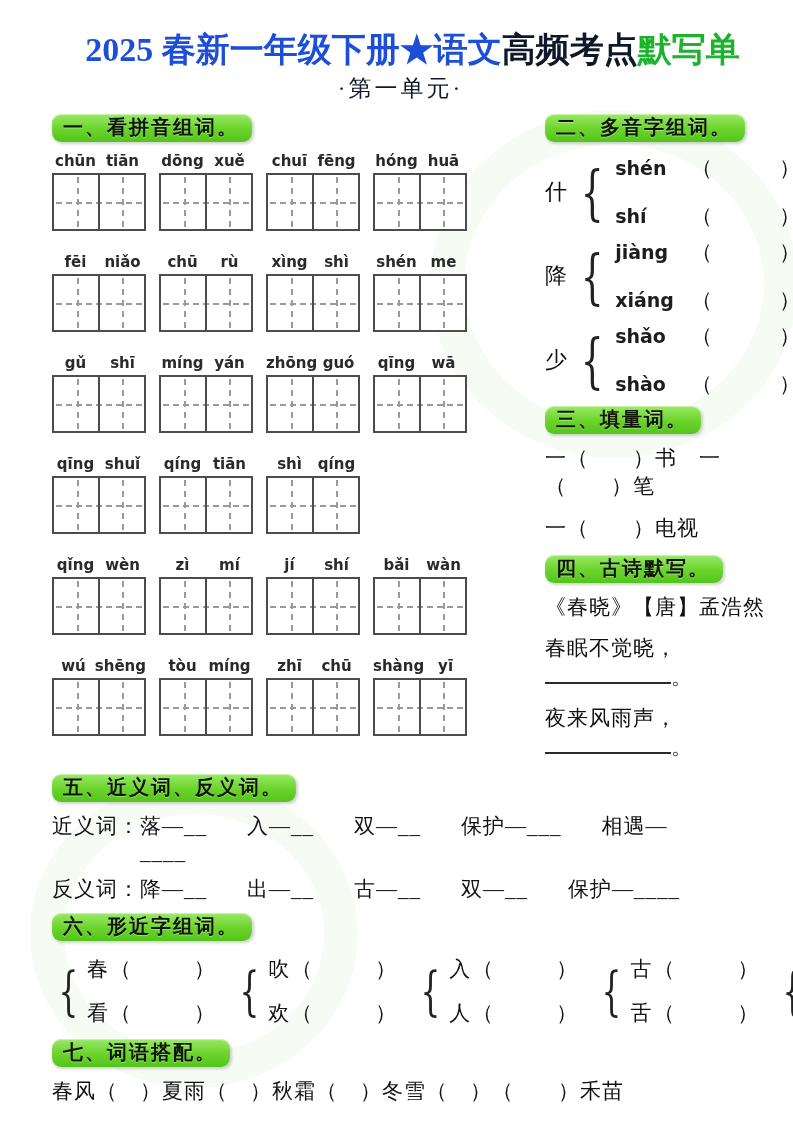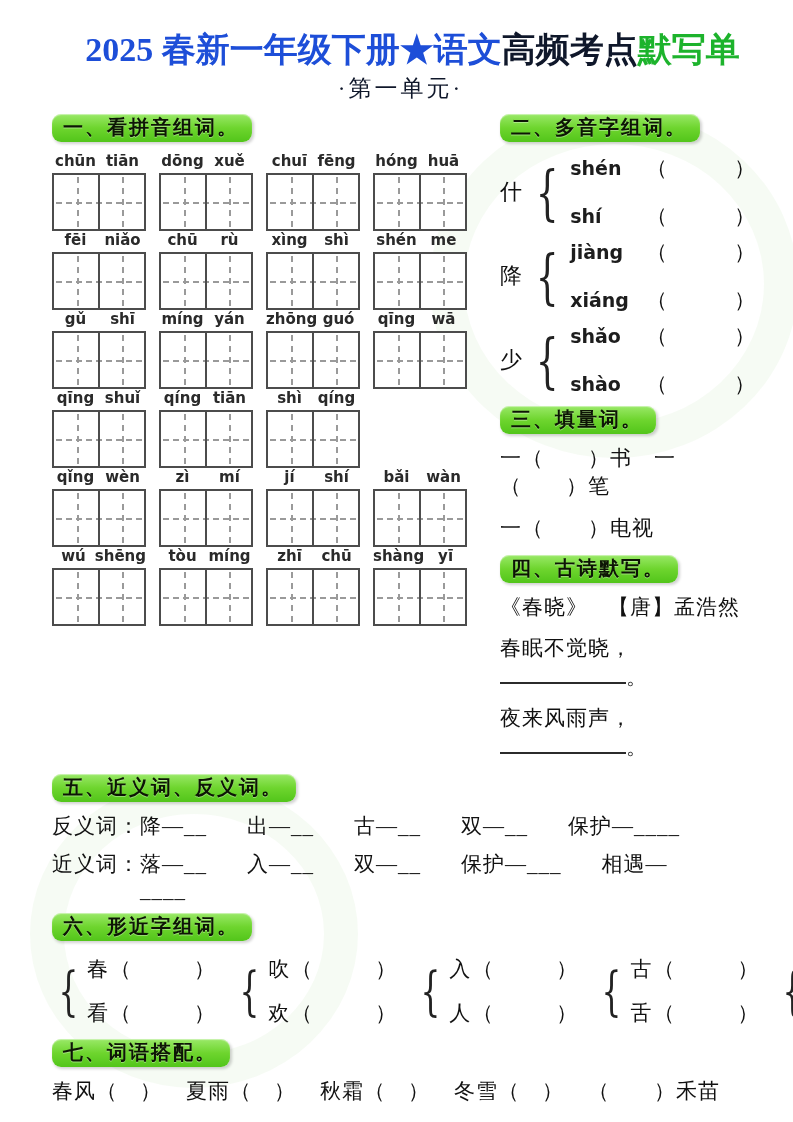--- a/index.html
+++ b/index.html
@@ -23,26 +23,26 @@
   .badge{
     display:inline-block;font-size:20px;font-weight:bold;color:#0d1505;
     padding:3px 13px 5px 11px;border-radius:9px;
     background:linear-gradient(180deg,#9ae968 0%,#6ed52e 50%,#52c51a 100%);
     box-shadow:1.5px 2px 3px rgba(0,0,0,0.18), inset 0 1px 1px rgba(255,255,255,0.5);
     text-shadow:0 1px 0 rgba(255,255,255,0.35);
     letter-spacing:2px;margin-bottom:10px;
   }
   .badge-line{line-height:1;}
 
-  .columns{display:flex;align-items:flex-start;}
+  .columns{display:flex;align-items:flex-start;gap:45px;}
   .col-left{width:434px;flex:none;}
   .col-right{flex:1;padding-left:14px;}
 
   
-  .py-row{display:flex;gap:13px;margin-bottom:0;}
+  .py-row{display:flex;gap:13px;margin-bottom:22px;}
   .py-group{width:94px;flex:none;}
   .py-labels{display:flex;margin-bottom:3px;}
   .py{flex:1;text-align:center;font-family:"DejaVu Sans",sans-serif;font-size:15px;font-weight:600;color:#2a2a2a;}
   .gridbox{position:relative;height:54px;border:2px solid #4c4c4c;background:#fff;}
   .gridbox::after{content:"";position:absolute;top:0;bottom:0;left:50%;margin-left:-1px;border-left:2px solid #4c4c4c;}
   .gridbox::before{content:"";position:absolute;left:2px;right:2px;top:50%;border-top:2px dashed #9a9a9a;}
   .vq{position:absolute;top:2px;bottom:2px;border-left:2px dashed #9a9a9a;}
   .vq1{left:25%;}
   .vq3{left:75%;}
 
@@ -50,37 +50,37 @@
   .mp-group{display:flex;align-items:center;margin:2px 0 8px;}
   .mp-char{font-size:22px;width:28px;flex:none;}
   .brace-icon{font-size:60px;font-weight:300;line-height:1;transform:scaleX(0.6);display:inline-block;color:#222;font-family:"DejaVu Serif",serif;flex:none;}
   .brace-sm{font-size:52px;}
   .mp-readings{display:flex;flex-direction:column;row-gap:20px;margin-left:4px;}
   .mp-line{display:flex;align-items:baseline;font-size:21px;}
   .mp-pinyin{font-family:"DejaVu Sans",sans-serif;font-size:19px;font-weight:600;width:76px;color:#1d1d1d;}
   .mp-paren{letter-spacing:1px;}
 
   .cn-line{font-size:21px;margin-bottom:13px;letter-spacing:1px;line-height:1.35;}
-  .poem-author{margin-left:20px;}
+  .poem-author{margin-left:0;}
   .blank{display:inline-block;width:126px;height:12px;border-bottom:2px solid #2b2b2b;}
 
   
   .syn-row{display:flex;align-items:baseline;font-size:21px;margin:0 0 10px;}
   .syn-label{flex:none;letter-spacing:1px;}
   .syn-item{margin-right:40px;letter-spacing:1px;}
 
   
   .fp-row{display:flex;gap:18px;margin:4px 0 12px;}
   .fp{display:flex;align-items:center;}
   .fp-col{display:flex;flex-direction:column;row-gap:16px;margin-left:2px;}
   .fp-line{font-size:21px;white-space:nowrap;}
   .fp-char{margin-right:2px;}
 
   
-  .wd-row{display:flex;gap:24px;font-size:21px;margin-bottom:14px;white-space:nowrap;letter-spacing:1px;}
+  .wd-row{display:flex;font-size:21px;margin-bottom:14px;white-space:nowrap;letter-spacing:1px;}
 </style>
 </head>
 <body>
 
 <div class="wm wm1"></div>
 <div class="wm wm2"></div>
 
 <div class="page">
 
   <div class="title">
@@ -396,26 +396,26 @@
         <span>春眠不觉晓，</span><span class="blank"></span><span>。</span>
       </div>
       <div class="cn-line poem">
         <span>夜来风雨声，</span><span class="blank"></span><span>。</span>
       </div>
     </div>
   </div>
 
   <div class="badge-line"><span class="badge">五、近义词、反义词。</span></div>
   <div class="syn-row">
+    <span class="syn-label">近义词：</span>
+      <span id="syn1"><span class="syn-item">落—__</span><span class="syn-item">入—__</span><span class="syn-item">双—__</span><span class="syn-item">保护—___</span><span class="syn-item">相遇—____</span></span>
+  </div>
+  <div class="syn-row">
     <span class="syn-label">反义词：</span>
       <span id="syn2"><span class="syn-item">降—__</span><span class="syn-item">出—__</span><span class="syn-item">古—__</span><span class="syn-item">双—__</span><span class="syn-item">保护—____</span></span>
-  </div>
-  <div class="syn-row">
-    <span class="syn-label">近义词：</span>
-      <span id="syn1"><span class="syn-item">落—__</span><span class="syn-item">入—__</span><span class="syn-item">双—__</span><span class="syn-item">保护—___</span><span class="syn-item">相遇—____</span></span>
   </div>
 
   <div class="badge-line"><span class="badge">六、形近字组词。</span></div>
   <div class="fp-row" id="fp-row">
       <div class="fp">
         <span class="brace-icon brace-sm">{</span>
         <div class="fp-col">
           <div class="fp-line"><span class="fp-char">春</span><span class="fp-paren">（　　　）</span></div>
           <div class="fp-line"><span class="fp-char">看</span><span class="fp-paren">（　　　）</span></div>
         </div>

